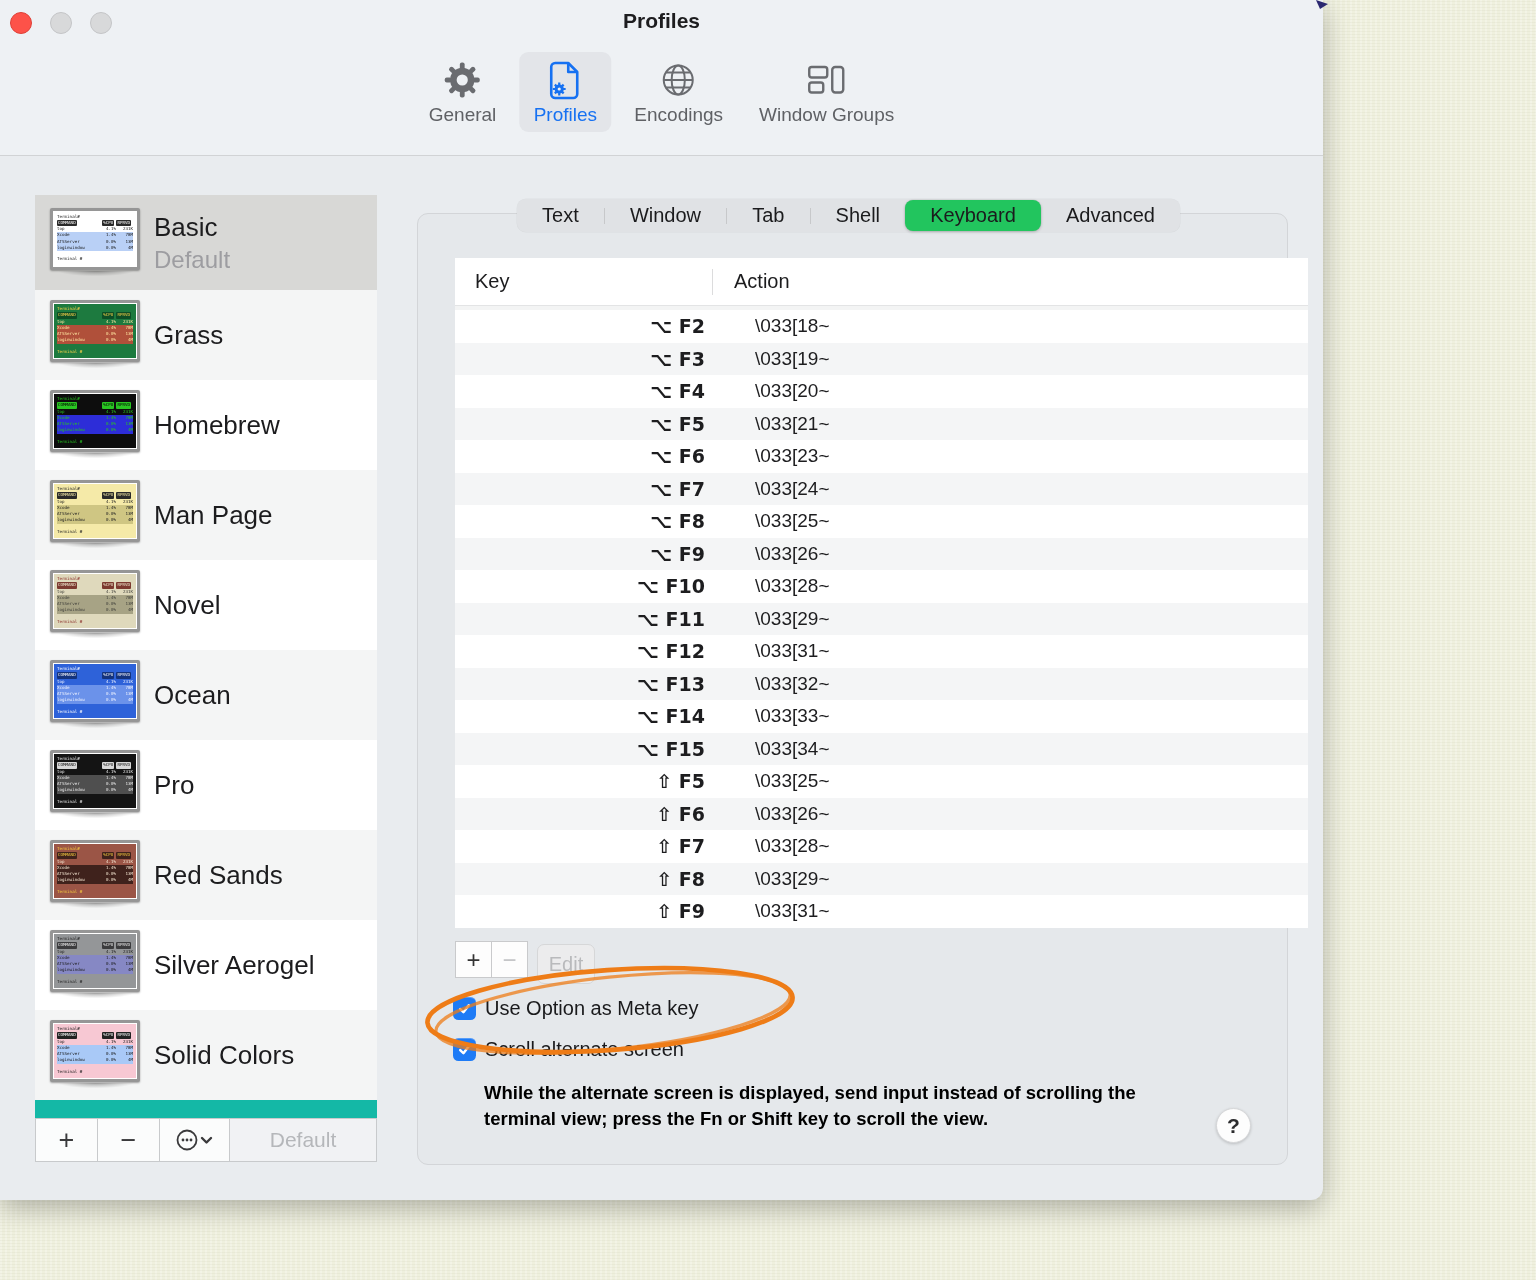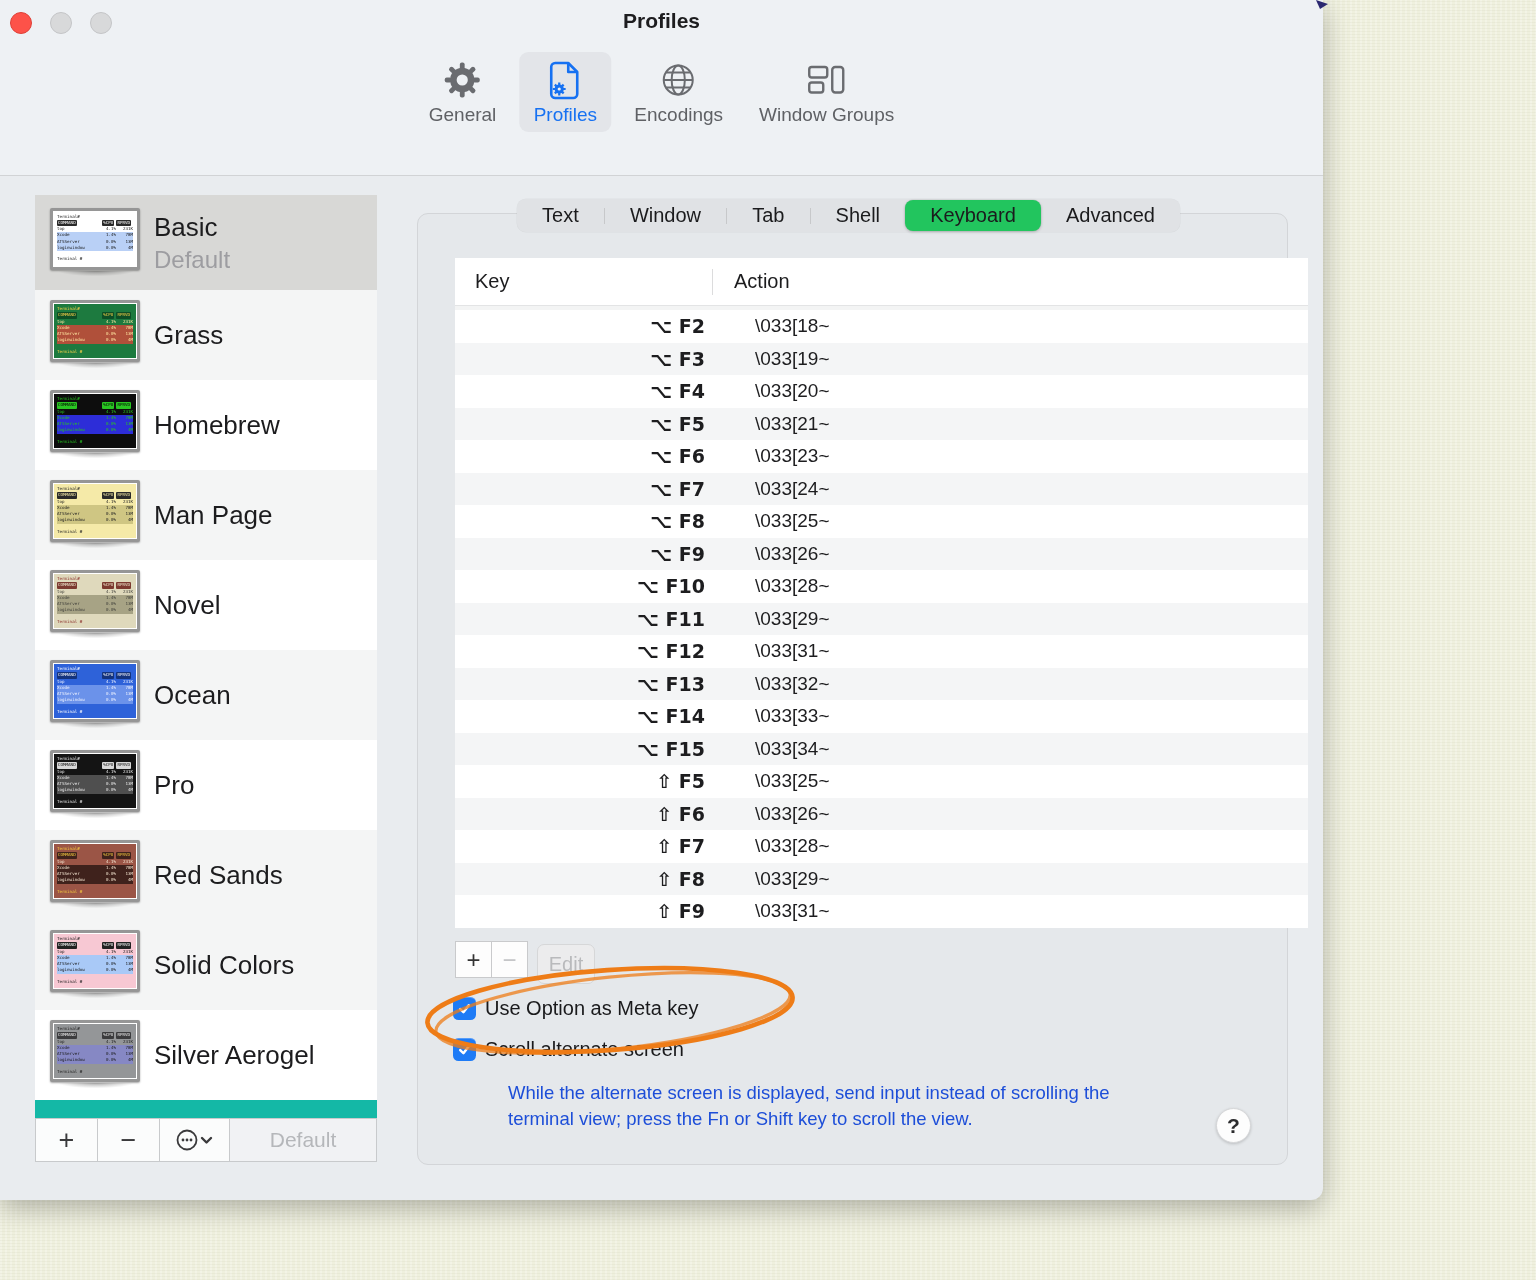--- a/index.html
+++ b/index.html
@@ -8,21 +8,21 @@
   .desktop { position:absolute; inset:0;
     background-color:#eff0de;
     background-image:
       repeating-linear-gradient(0deg, rgba(150,150,110,.07) 0 1px, rgba(0,0,0,0) 1px 3px),
       repeating-linear-gradient(90deg, rgba(255,255,255,.25) 0 2px, rgba(0,0,0,0) 2px 5px);
   }
   .window { position:absolute; left:0; top:0; width:1323px; height:1200px;
     background:#e9ecef; border-radius:0 0 12px 0; overflow:hidden;
     box-shadow:0 8px 28px rgba(0,0,0,.28); }
   
-  .titlebar { position:absolute; left:0; top:0; width:100%; height:176px;
+  .titlebar { position:absolute; left:0; top:0; width:100%; height:156px;
     background:#eef1f4; border-bottom:1px solid #d1d3d5; }
   .lights { position:absolute; left:10px; top:12px; display:flex; gap:18px; }
   .light { width:22px; height:22px; border-radius:50%; }
   .light.red  { background:#fd5249; border:1px solid #df4037; }
   .light.gray { background:#d8d9da; border:1px solid #c4c5c7; }
   .win-title { position:absolute; top:9px; left:0; width:100%; text-align:center;
     font-size:21px; font-weight:bold; color:#1d1d1f; }
   .toolbar { position:absolute; top:52px; left:50%; transform:translateX(-50%);
     display:flex; align-items:flex-start; gap:10px; }
   .tb-item { display:flex; flex-direction:column; align-items:center;
@@ -100,22 +100,22 @@
   .edit-btn { margin-left:9px; margin-top:3px; width:58px; height:40px;
     background:#ececed; border:1px solid #d6d7d8; border-radius:7px;
     color:#b9babc; font-size:20px; display:flex; align-items:center; justify-content:center; }
   .checks { position:absolute; left:453px; top:997px; display:flex;
     flex-direction:column; gap:18px; }
   .check-row { display:flex; align-items:center; }
   .checkbox { width:23px; height:23px; border-radius:5.5px; background:#1e7bf6;
     display:flex; align-items:center; justify-content:center; flex:0 0 23px;
     box-shadow:inset 0 1px 0 rgba(255,255,255,.25); }
   .check-label { margin-left:9px; font-size:20px; color:#1a1a1c; }
-  .panel-note { position:absolute; left:508px; top:1080px; width:668px;
-    font-size:18.5px; line-height:1.42; color:#1d4ed8; }
+  .panel-note { position:absolute; left:484px; top:1080px; width:668px;
+    font-size:18.5px; line-height:1.42; color:#000000;font-weight:bold; }
   .help-btn { position:absolute; left:1216px; top:1108px; width:35px; height:35px;
     border-radius:50%; background:#fdfdfd; border:1px solid #d6d7d9;
     box-shadow:0 1px 3px rgba(0,0,0,.18); display:flex; align-items:center;
     justify-content:center; font-size:21px; font-weight:bold; color:#2c2c2e; }
   .annotation-svg { position:absolute; left:0; top:0; width:1323px; height:1200px;
     pointer-events:none; }
   .cursor-svg { position:absolute; left:1313px; top:0; pointer-events:none; }
 </style>
 </head>
 <body>
@@ -522,20 +522,61 @@
                 <div class="m-gap"></div>
                 <div class="m-accent">Terminal #</div>
               </div>
             </div>
       <div class="thumb-shadow"></div>
     </div>
     <div class="profile-text">
       <div class="profile-name">Red Sands</div>
     </div>
   </div>
+        <div class="profile-row">
+    <div class="thumb-wrap">
+      <div class="thumb" style="--t-bg: #949698; --t-fg: #1d1d1d; --t-accent: #1d1d1d; --t-hl: #8688c4; --t-chipbg: #3c3c3e; --t-chipfg: #eeeeee;">
+              <div class="mini">
+                <div class="m-accent">Terminal#</div>
+                <div class="m-chips">
+                  <span class="chip">COMMAND</span>
+                  <span class="sp"></span>
+                  <span class="chip">%CPU</span>
+                  <span class="chip">RPRVD</span>
+                </div>
+                <div class="m-row">
+                  <span class="m-name">top</span>
+                  <span class="m-cpu">4.1%</span>
+                  <span class="m-mem">231K</span>
+                </div>
+                <div class="m-row hl">
+                  <span class="m-name">Xcode</span>
+                  <span class="m-cpu">1.4%</span>
+                  <span class="m-mem">78M</span>
+                </div>
+                <div class="m-row hl">
+                  <span class="m-name">ATSServer</span>
+                  <span class="m-cpu">0.0%</span>
+                  <span class="m-mem">13M</span>
+                </div>
+                <div class="m-row hl">
+                  <span class="m-name">loginwindow</span>
+                  <span class="m-cpu">0.0%</span>
+                  <span class="m-mem">4M</span>
+                </div>
+                <div class="m-gap"></div>
+                <div class="m-accent">Terminal #</div>
+              </div>
+            </div>
+      <div class="thumb-shadow"></div>
+    </div>
+    <div class="profile-text">
+      <div class="profile-name">Silver Aerogel</div>
+    </div>
+  </div>
         <div class="profile-row alt">
     <div class="thumb-wrap">
       <div class="thumb" style="--t-bg: #f7c8d3; --t-fg: #1a1a1a; --t-accent: #1a1a1a; --t-hl: #a9c9f7; --t-chipbg: #222222; --t-chipfg: #ffffff;">
               <div class="mini">
                 <div class="m-accent">Terminal#</div>
                 <div class="m-chips">
                   <span class="chip">COMMAND</span>
                   <span class="sp"></span>
                   <span class="chip">%CPU</span>
                   <span class="chip">RPRVD</span>
@@ -561,61 +602,20 @@
                   <span class="m-mem">4M</span>
                 </div>
                 <div class="m-gap"></div>
                 <div class="m-accent">Terminal #</div>
               </div>
             </div>
       <div class="thumb-shadow"></div>
     </div>
     <div class="profile-text">
       <div class="profile-name">Solid Colors</div>
-    </div>
-  </div>
-        <div class="profile-row">
-    <div class="thumb-wrap">
-      <div class="thumb" style="--t-bg: #949698; --t-fg: #1d1d1d; --t-accent: #1d1d1d; --t-hl: #8688c4; --t-chipbg: #3c3c3e; --t-chipfg: #eeeeee;">
-              <div class="mini">
-                <div class="m-accent">Terminal#</div>
-                <div class="m-chips">
-                  <span class="chip">COMMAND</span>
-                  <span class="sp"></span>
-                  <span class="chip">%CPU</span>
-                  <span class="chip">RPRVD</span>
-                </div>
-                <div class="m-row">
-                  <span class="m-name">top</span>
-                  <span class="m-cpu">4.1%</span>
-                  <span class="m-mem">231K</span>
-                </div>
-                <div class="m-row hl">
-                  <span class="m-name">Xcode</span>
-                  <span class="m-cpu">1.4%</span>
-                  <span class="m-mem">78M</span>
-                </div>
-                <div class="m-row hl">
-                  <span class="m-name">ATSServer</span>
-                  <span class="m-cpu">0.0%</span>
-                  <span class="m-mem">13M</span>
-                </div>
-                <div class="m-row hl">
-                  <span class="m-name">loginwindow</span>
-                  <span class="m-cpu">0.0%</span>
-                  <span class="m-mem">4M</span>
-                </div>
-                <div class="m-gap"></div>
-                <div class="m-accent">Terminal #</div>
-              </div>
-            </div>
-      <div class="thumb-shadow"></div>
-    </div>
-    <div class="profile-text">
-      <div class="profile-name">Silver Aerogel</div>
     </div>
   </div>
       </div>
 
     <div class="sidebar-footer">
       <div class="sf-btn sf-add">+</div>
       <div class="sf-btn sf-remove">−</div>
       <div class="sf-btn sf-more">
         <svg width="40" height="24" viewBox="0 0 40 24">
           <circle cx="12" cy="12" r="9.5" fill="none" stroke="#3a3a3c" stroke-width="1.8"></circle>

